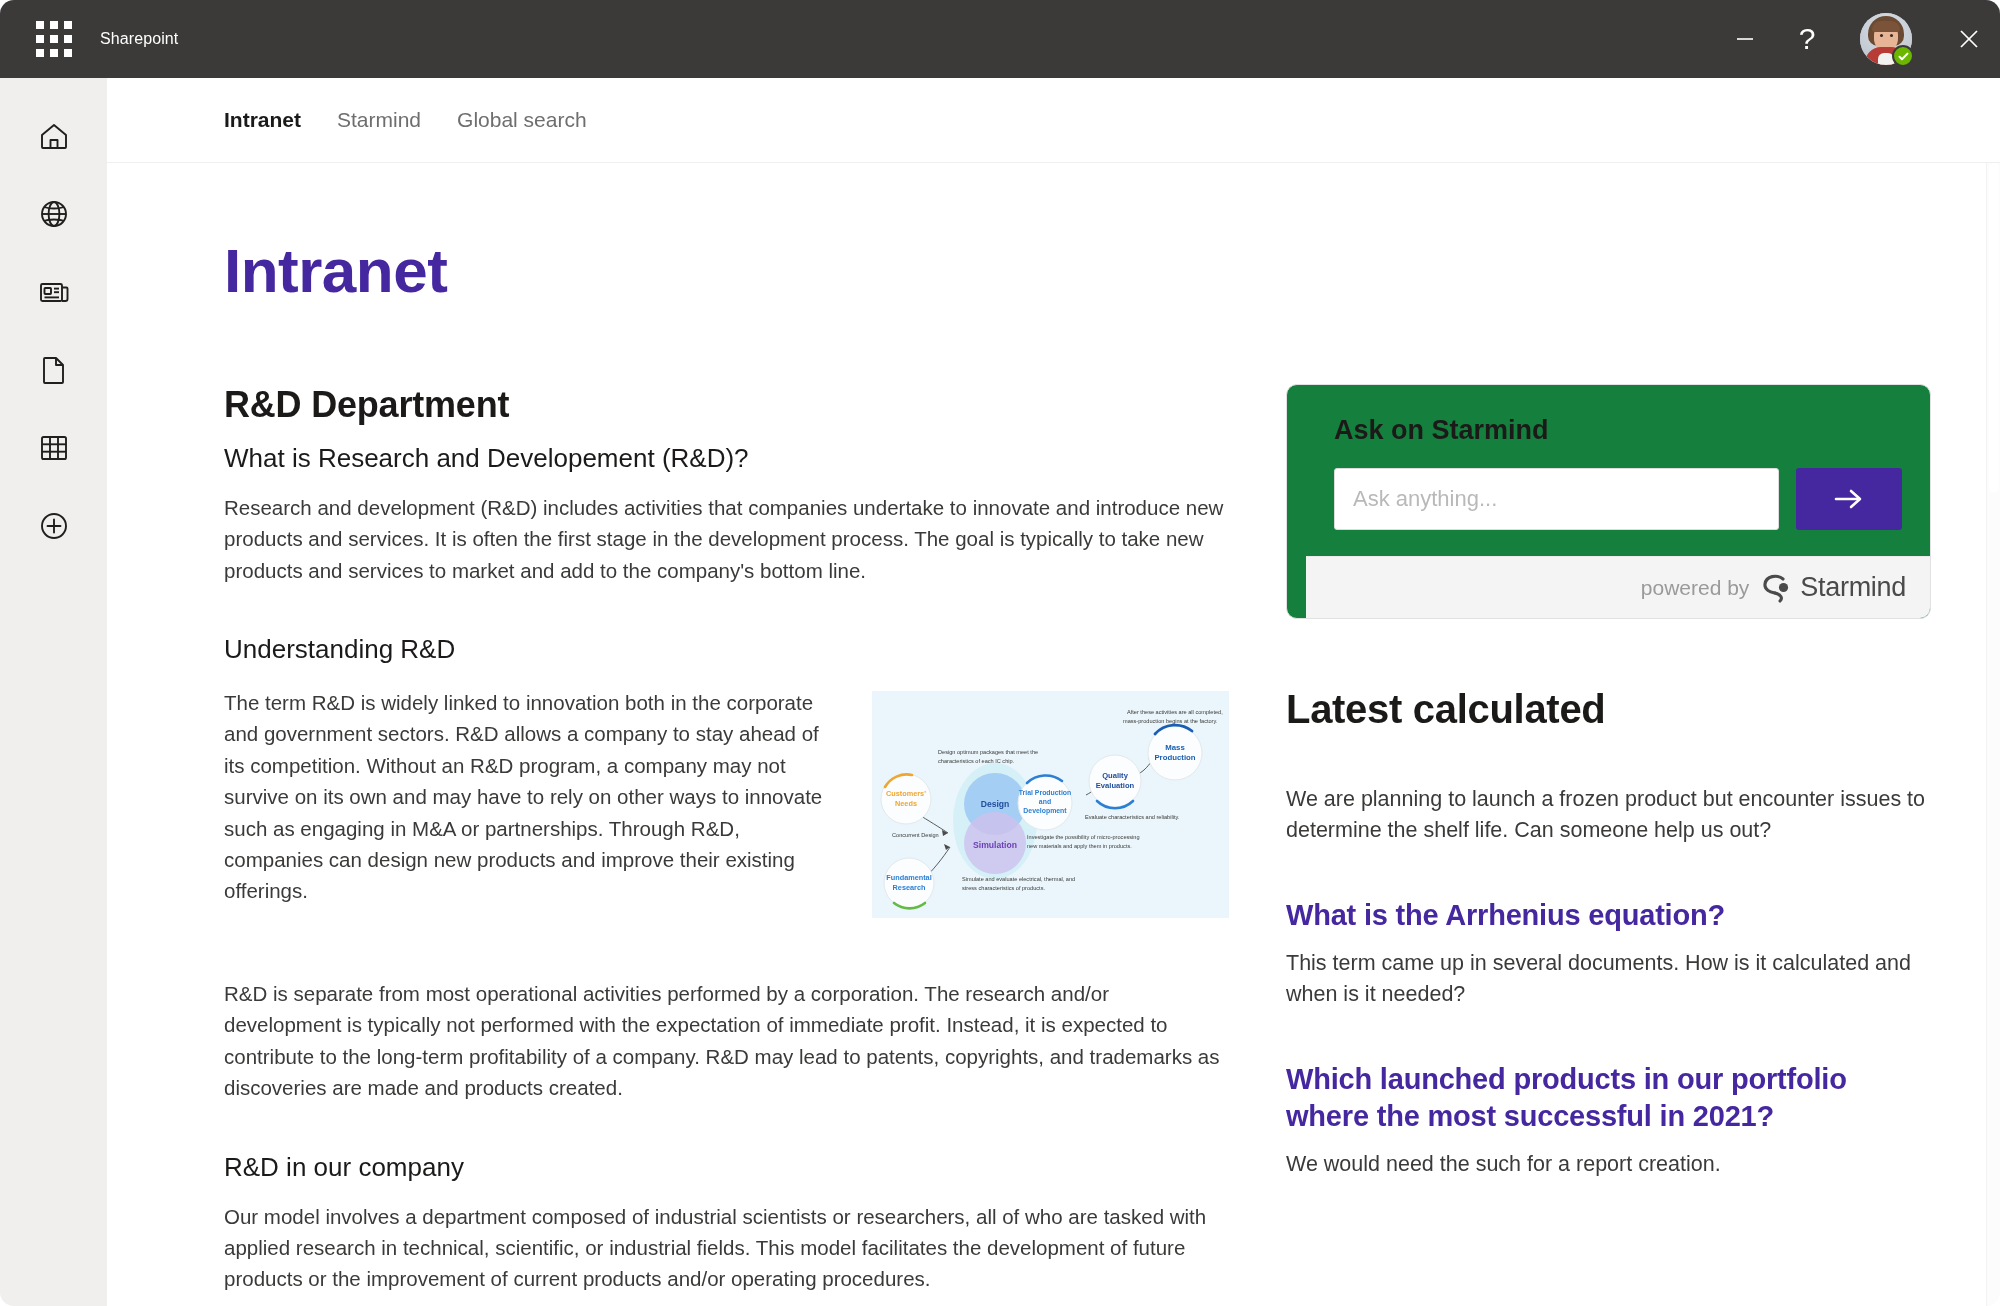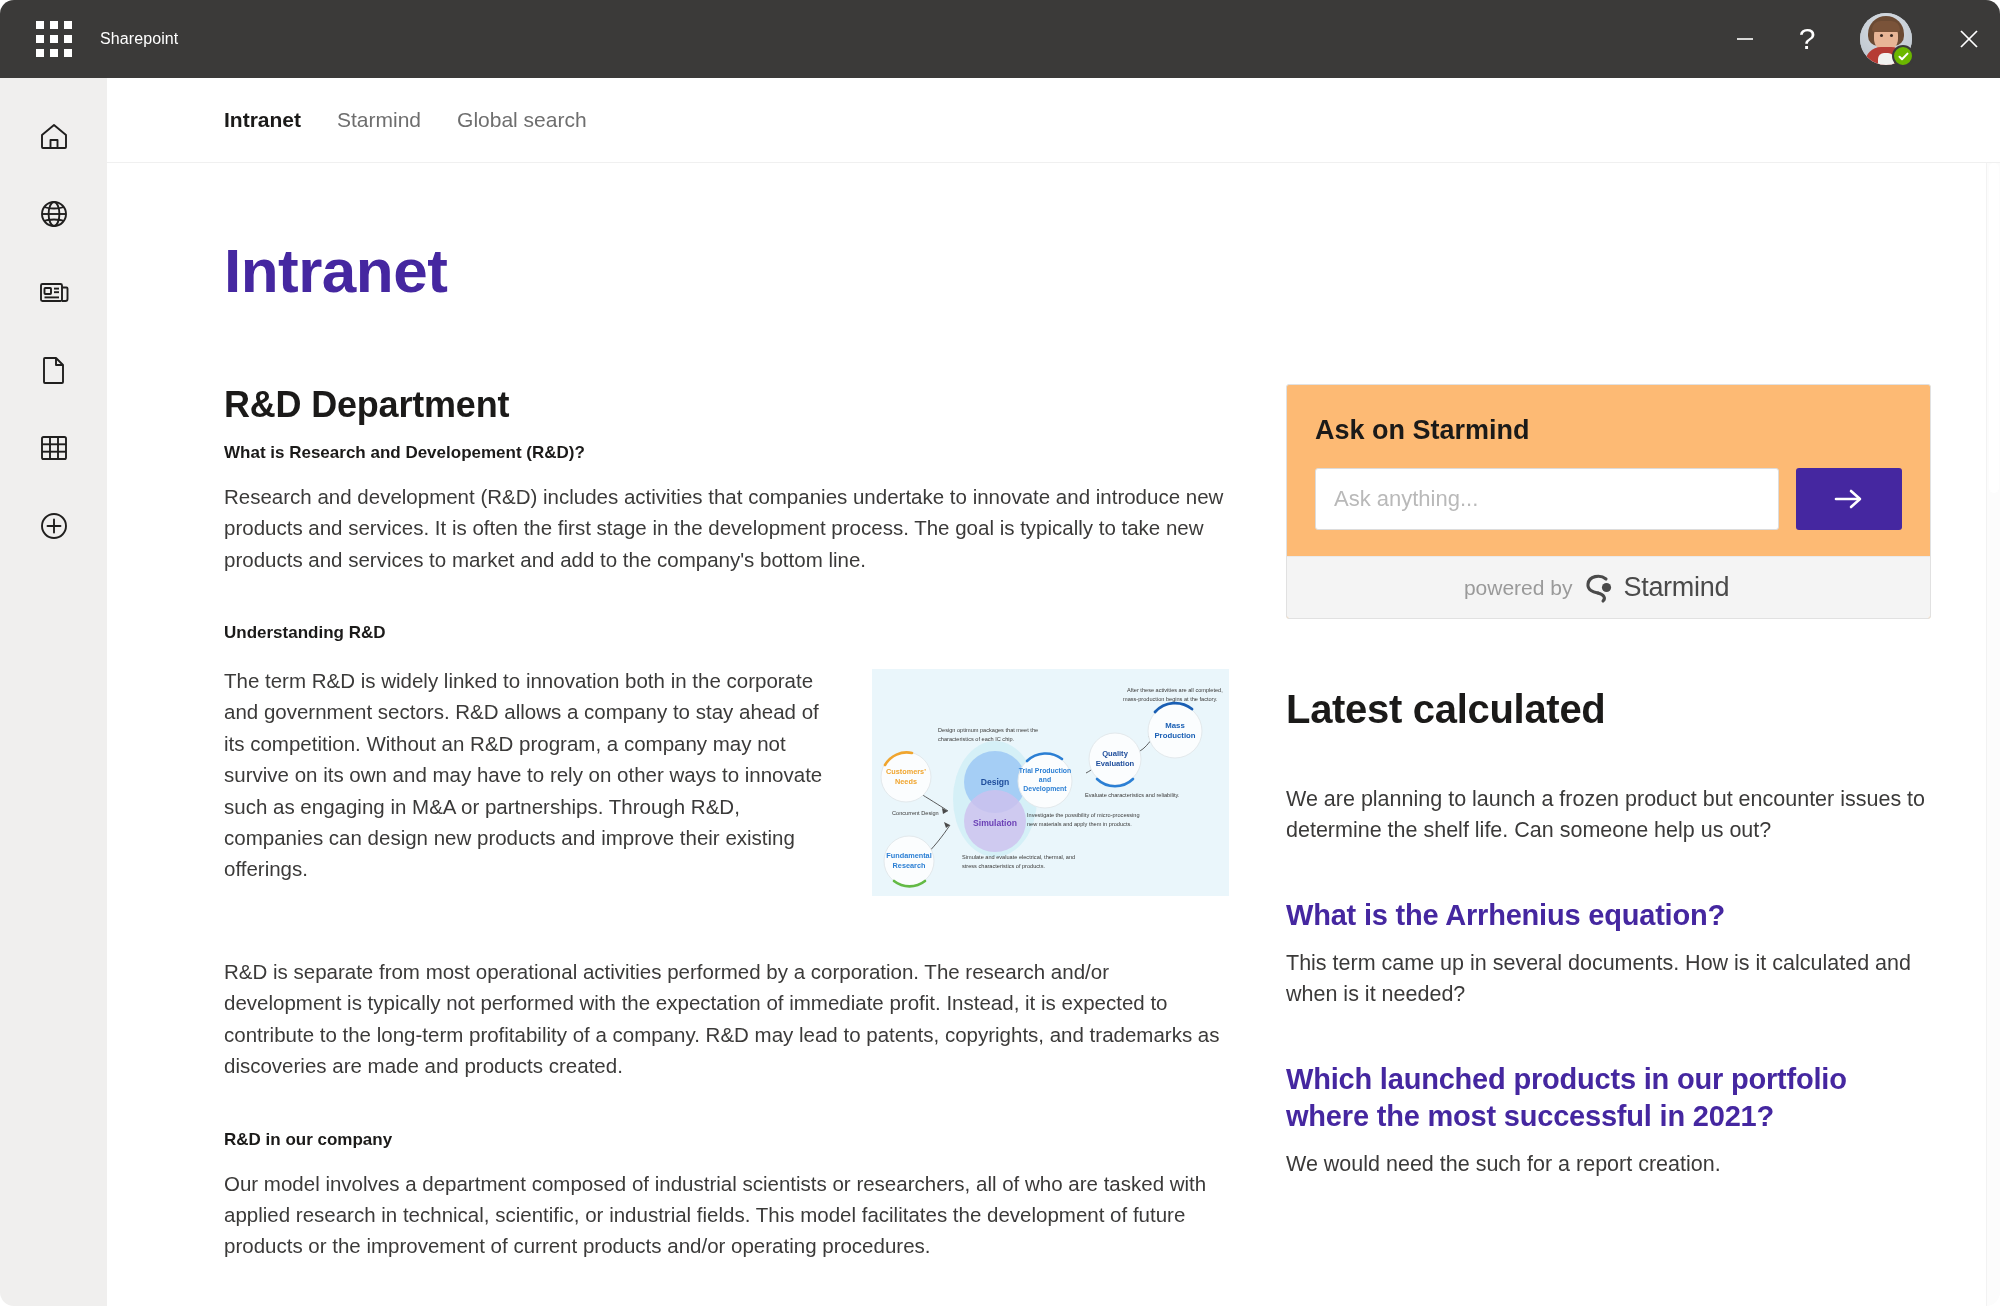--- a/index.html
+++ b/index.html
@@ -180,22 +180,22 @@
   .col-right { width: 645px; flex: 0 0 645px; margin-left: 57px; }
 
   h2.section {
     font-size: 36px;
     font-weight: 600;
     color: #1b1a19;
     letter-spacing: -0.2px;
     margin-bottom: 17px;
   }
   h3.sub {
-    font-size: 17px;
-    font-weight: 700;
+    font-size: 26px;
+    font-weight: 400;
     color: #1b1a19;
     margin-bottom: 18px;
   }
   p.body {
     font-size: 20.5px;
     line-height: 1.53;
     color: #3b3a39;
   }
   .gap-lg { margin-top: 48px; }
 
@@ -211,24 +211,25 @@
     margin: 4px 0 12px 34px;
     background: #eaf6fb;
     position: relative;
     overflow: hidden;
   }
   .diagram svg { display: block; }
 
   
   .ask-card {
     border: 1px solid #e1e1e1;
-    border-radius: 3px;
-    background: #fdba74;
+    border-radius: 11px;
+    background: #15803d;
     width: 645px;
     overflow: hidden;
+    padding-left: 19px;
   }
   .ask-head { padding: 30px 28px 26px 28px; }
   .ask-title {
     font-size: 27px;
     font-weight: 600;
     color: #1b1a19;
     margin-bottom: 22px;
   }
   .ask-row { display: flex; gap: 17px; align-items: stretch; }
   .ask-input {
@@ -254,21 +255,21 @@
     cursor: pointer;
   }
   .ask-submit svg { display:block; }
 
   .ask-foot {
     background: #f4f4f4;
     border-top: 1px solid #eaeaea;
     height: 62px;
     display: flex;
     align-items: center;
-    justify-content: center;
+    justify-content: flex-end;
     padding-right: 24px;
     gap: 12px;
   }
   .powered {
     font-size: 21px;
     color: #9a9a9a;
   }
   .sm-logo { display: flex; align-items: center; gap: 9px; }
   .sm-mark svg { display:block; }
   .sm-word {

